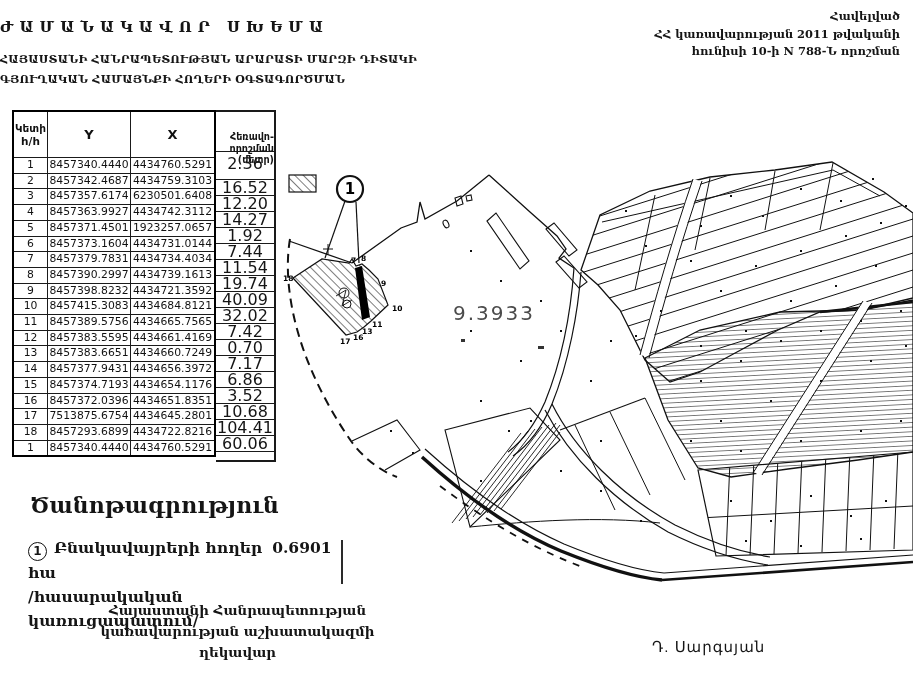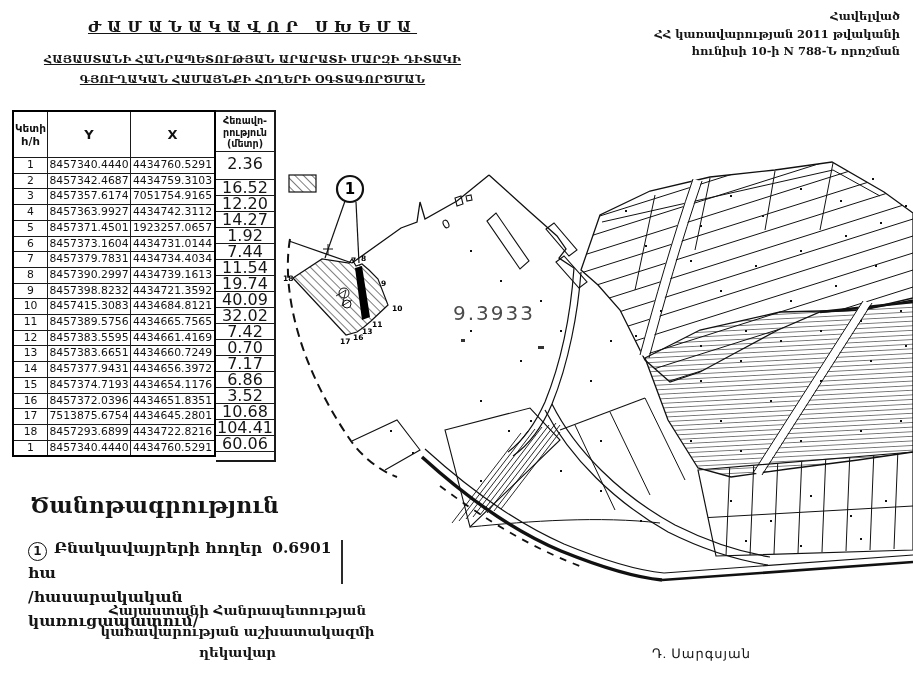--- a/index.html
+++ b/index.html
@@ -1,21 +1,21 @@
 <!DOCTYPE html>
 <html><head>
 <meta charset="utf-8">
 <style>
   html,body{margin:0;padding:0;}
   body{width:913px;height:697px;position:relative;background:#fff;color:#151515;
        font-family:"DejaVu Sans",sans-serif;overflow:hidden;}
   .abs{position:absolute;}
 
   
-  .header-left{left:0;top:18px;width:505px;text-align:center;text-decoration:underline;}
+  .header-left{left:0;top:18px;width:505px;}
   .doc-title{font-family:"DejaVu Serif",serif;font-weight:bold;font-size:15px;
              letter-spacing:6px;margin-bottom:14px;}
   .doc-subtitle{font-family:"DejaVu Serif",serif;font-weight:bold;font-size:11px;
                 line-height:20px;letter-spacing:.2px;}
   .annex{left:598px;top:8px;width:302px;text-align:right;
          font-family:"DejaVu Serif",serif;font-weight:bold;font-size:11.4px;line-height:17.5px;}
 
   
   .tbl-wrap{left:12px;top:110px;display:flex;align-items:flex-start;}
   table.coords{border-collapse:collapse;table-layout:fixed;}
@@ -24,38 +24,38 @@
   table.coords{border:2px solid #000000;}
   table.coords th{height:45px;font-weight:bold;}
   table.coords td{height:14.7px;line-height:14.7px;white-space:nowrap;}
   .c-point{width:33px;}
   .c-y{width:82px;}
   .c-x{width:83px;}
   th .h2l{font-size:10.5px;line-height:13px;font-weight:bold;}
   .dist-col{width:60px;border:2px solid #1a1a1a;border-left:none;box-sizing:border-box;
             height:352px;}
   .dist-head{height:40px;box-sizing:border-box;border-bottom:1.4px solid #1a1a1a;
-             font-size:9.6px;line-height:11.5px;font-weight:bold;text-align:center;padding-top:3px;}
+             font-size:9.6px;line-height:11.5px;font-weight:bold;text-align:right;padding-top:19px;}
   .dist-cell{height:16px;box-sizing:border-box;border-bottom:1.4px solid #1a1a1a;
              font-size:16px;text-align:center;line-height:15px;}
   .dist-cell.first{height:28px;line-height:24px;}
 
   
   .note-head{left:30px;top:492px;font-family:"DejaVu Serif",serif;font-weight:bold;font-size:22px;}
   .note-body{left:28px;top:536px;width:330px;font-family:"DejaVu Serif",serif;
              font-weight:bold;font-size:15.5px;line-height:24px;}
   .circ-num{display:inline-block;width:17px;height:17px;border:1.7px solid #111;border-radius:50%;
             text-align:center;line-height:16px;font-size:12px;font-weight:bold;
             vertical-align:-2px;margin-right:7px;font-family:"DejaVu Sans",sans-serif;}
   .note-val{margin-left:10px;}
   .note-rule{left:341px;top:540px;width:2px;height:44px;background:#2a2a2a;}
   .org-block{left:65px;top:600px;width:345px;text-align:center;
              font-family:"DejaVu Serif",serif;font-weight:bold;font-size:13.4px;line-height:21px;}
-  .signature{left:652px;top:638px;width:180px;font-family:Liberation Serif, serif;
-             font-size:13px;letter-spacing:1px;margin-top:8px;}
+  .signature{left:652px;top:638px;width:180px;font-family:Liberation Sans, sans-serif;
+             font-size:15px;letter-spacing:1px;}
 
   
   .map{left:278px;top:150px;width:635px;height:447px;}
   svg text.area-lbl{font-family:"DejaVu Sans",sans-serif;font-size:20px;fill:#4b4b4b;letter-spacing:2px;}
   svg text.vx{font-family:"DejaVu Sans",sans-serif;font-size:7.5px;font-weight:bold;fill:#000;}
   svg text.callout-n{font-family:"DejaVu Sans",sans-serif;font-size:15px;font-weight:bold;fill:#000;}
 </style>
 </head>
 <body>
 
@@ -92,21 +92,21 @@
           <td class="c-x">4434760.5291</td>
         </tr>
         <tr>
           <td class="c-point">2</td>
           <td class="c-y">8457342.4687</td>
           <td class="c-x">4434759.3103</td>
         </tr>
         <tr>
           <td class="c-point">3</td>
           <td class="c-y">8457357.6174</td>
-          <td class="c-x">7051754.9165</td>
+          <td class="c-x">6230501.6408</td>
         </tr>
         <tr>
           <td class="c-point">4</td>
           <td class="c-y">8457363.9927</td>
           <td class="c-x">4434742.3112</td>
         </tr>
         <tr>
           <td class="c-point">5</td>
           <td class="c-y">8457371.4501</td>
           <td class="c-x">1923257.0657</td>
@@ -179,21 +179,21 @@
         <tr>
           <td class="c-point">1</td>
           <td class="c-y">8457340.4440</td>
           <td class="c-x">4434760.5291</td>
         </tr>
       </tbody>
   </table>
   <div class="dist-col">
     <div class="dist-head">
       <div>Հեռավո-</div>
-      <div>րություն</div>
+      <div>որոշման</div>
       <div>(մետր)</div>
     </div>
     <div>
         <div class="dist-cell first">2.36</div>
         <div class="dist-cell">16.52</div>
         <div class="dist-cell">12.20</div>
         <div class="dist-cell">14.27</div>
         <div class="dist-cell">1.92</div>
         <div class="dist-cell">7.44</div>
         <div class="dist-cell">11.54</div>

